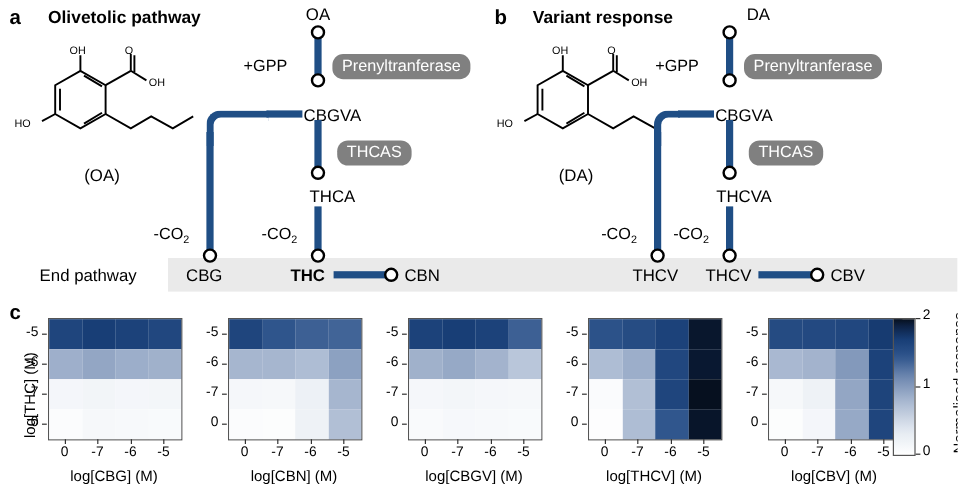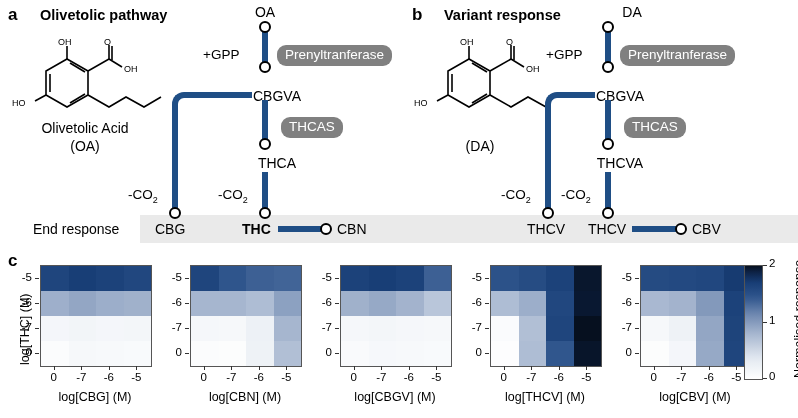--- a/index.html
+++ b/index.html
@@ -66,21 +66,21 @@
     <path d="M104 22 L104 8"></path>
     <path d="M101 21 L114 29"></path>
     <path d="M80 57 L101 69 L118 59 L136 69 L153 59"></path>
   </g>
   <text x="50" y="7" font-size="9" font-family="Liberation Sans, sans-serif">OH</text>
   <text x="96" y="7" font-size="9" font-family="Liberation Sans, sans-serif">O</text>
   <text x="116" y="34" font-size="9" font-family="Liberation Sans, sans-serif">OH</text>
   <text x="4" y="68" font-size="9" font-family="Liberation Sans, sans-serif">HO</text>
 </svg>
 <div class="structcap" style="left:5px;top:120px;">
-  <span>Olivetolic Acid</span><br>
+  <br>
   <span>(OA)</span>
 </div>
 
 <div class="nodelabel" style="left:245px;top:5px;width:40px;">OA</div>
 <div class="node" style="left:259px;top:21px;"></div>
 <div class="vline" style="left:262px;top:27px;height:40px;"></div>
 <div class="node" style="left:259px;top:61px;"></div>
 <div class="smalllab" style="left:203px;top:48px;">+GPP</div>
 <div class="enzyme" style="left:277px;top:45px;">Prenyltranferase</div>
 
@@ -94,21 +94,21 @@
 <div class="elbow" style="left:172px;top:92px;width:52px;height:30px;"></div>
 <div class="vline" style="left:172px;top:110px;height:102px;"></div>
 <div class="node" style="left:169px;top:207px;"></div>
 <div class="smalllab" style="left:128px;top:188px;">-CO<sub style="font-size:9px;">2</sub></div>
 
 <div class="vline" style="left:262px;top:172px;height:40px;"></div>
 <div class="node" style="left:259px;top:207px;"></div>
 <div class="smalllab" style="left:218px;top:188px;">-CO<sub style="font-size:9px;">2</sub></div>
 
 <div class="endbar" style="left:140px;top:215px;width:260px;height:28px;"></div>
-<div class="endprod-text" style="left:33px;top:222px;">End response</div>
+<div class="endprod-text" style="left:33px;top:222px;">End pathway</div>
 <div class="endprod-text" style="left:155px;top:222px;">CBG</div>
 <div class="endprod-text bold" style="left:242px;top:222px;">THC</div>
 <div class="hline" style="left:278px;top:226px;width:44px;"></div>
 <div class="node" style="left:320px;top:223px;"></div>
 <div class="endprod-text" style="left:337px;top:222px;">CBN</div>
 
 <div class="panel-letter" style="left:412px;top:6px;">b</div>
 <div class="panel-title" style="left:444px;top:8px;">Variant response</div>
 
 <svg class="struct" style="left:410px;top:38px;" width="165" height="78" viewBox="0 0 165 78">

